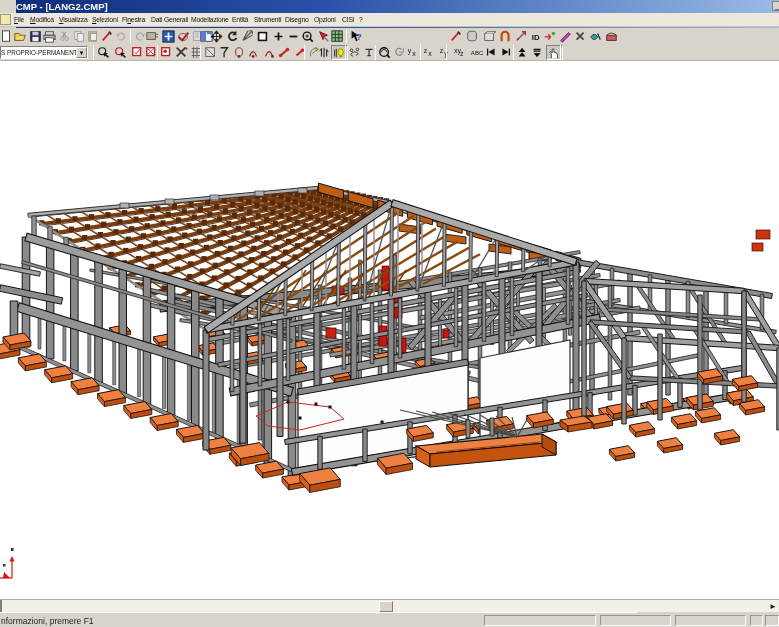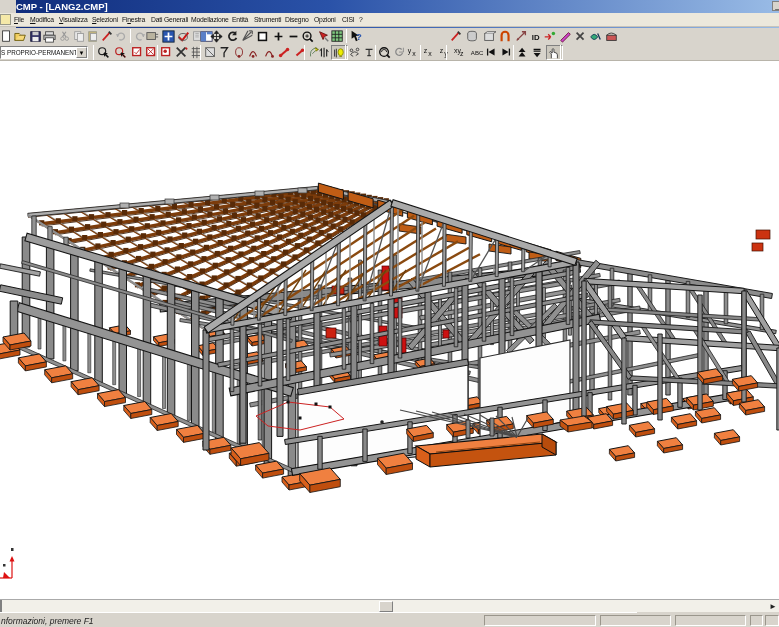--- a/index.html
+++ b/index.html
@@ -4,21 +4,21 @@
 body{width:779px;height:627px;font-family:"Liberation Sans",sans-serif;overflow:hidden;background:#d8d4cc;position:relative;}
 .titlebar{position:absolute;left:16px;top:0;width:100%;height:31px;background:linear-gradient(to right,#102d7c,#2a52a8 40%,#9dbfe8);text-decoration:underline;}
 .titletext{position:absolute;left:0px;top:1px;color:#fff;font-weight:bold;font-size:9.5px;}
 .menubar{position:absolute;left:0;top:13px;width:100%;height:14px;background:#ece8dc;border-bottom:1px solid #c8c4ba;font-size:6.8px;color:#111;letter-spacing:-0.2px;}
 .menubar span{position:absolute;top:3px;white-space:nowrap;}
 .tb1{position:absolute;left:0;top:28px;width:100%;height:17px;background:#d8d4cc;}
 .tb2{position:absolute;left:0;top:45px;width:100%;height:16px;background:#d8d4cc;border-bottom:1px solid #b8b4aa;}
 .viewport{position:absolute;left:0;top:61px;width:779px;height:538px;background:#ffffff;}
 .hscroll{position:absolute;left:0;top:599px;width:779px;height:13px;background:#f2f0e9;border-top:1px solid #aaa;}
 .thumb{position:absolute;left:379px;top:1px;width:14px;height:11px;background:#d8d4cc;border:1px solid;border-color:#fff #808080 #808080 #fff;}
-.statusbar{position:absolute;left:0;top:612px;width:637px;height:15px;background:#d8d4cc;border-top:1px solid #fff;font-size:8.5px;color:#222;font-style:italic;}
+.statusbar{position:absolute;left:0;top:612px;width:637px;height:15px;background:#d8d4cc;border-top:1px solid #fff;font-size:8.5px;color:#222;}
 .panel{position:absolute;top:2px;height:11px;border:1px solid;border-color:#9a968c #fff #fff #9a968c;}
 .ticon{position:absolute;width:13px;height:13px;}
 </style></head><body>
 <div class="titlebar">
     <div class="titletext">CMP - [LANG2.CMP]</div>
 <div style="position:absolute;right:12px;top:1px;width:11px;height:10px;background:#d8d4cc;border:1px solid #808080;font-size:8px;text-align:center;line-height:7px;">_</div>
 <div style="position:absolute;right:0px;top:1px;width:11px;height:10px;background:#d8d4cc;border:1px solid #808080;"></div>
 </div>
 <div class="menubar">
 <div style="position:absolute;left:0;top:1px;width:11px;height:11px;background:#f5e9a8;border:1px solid #998;"></div>

